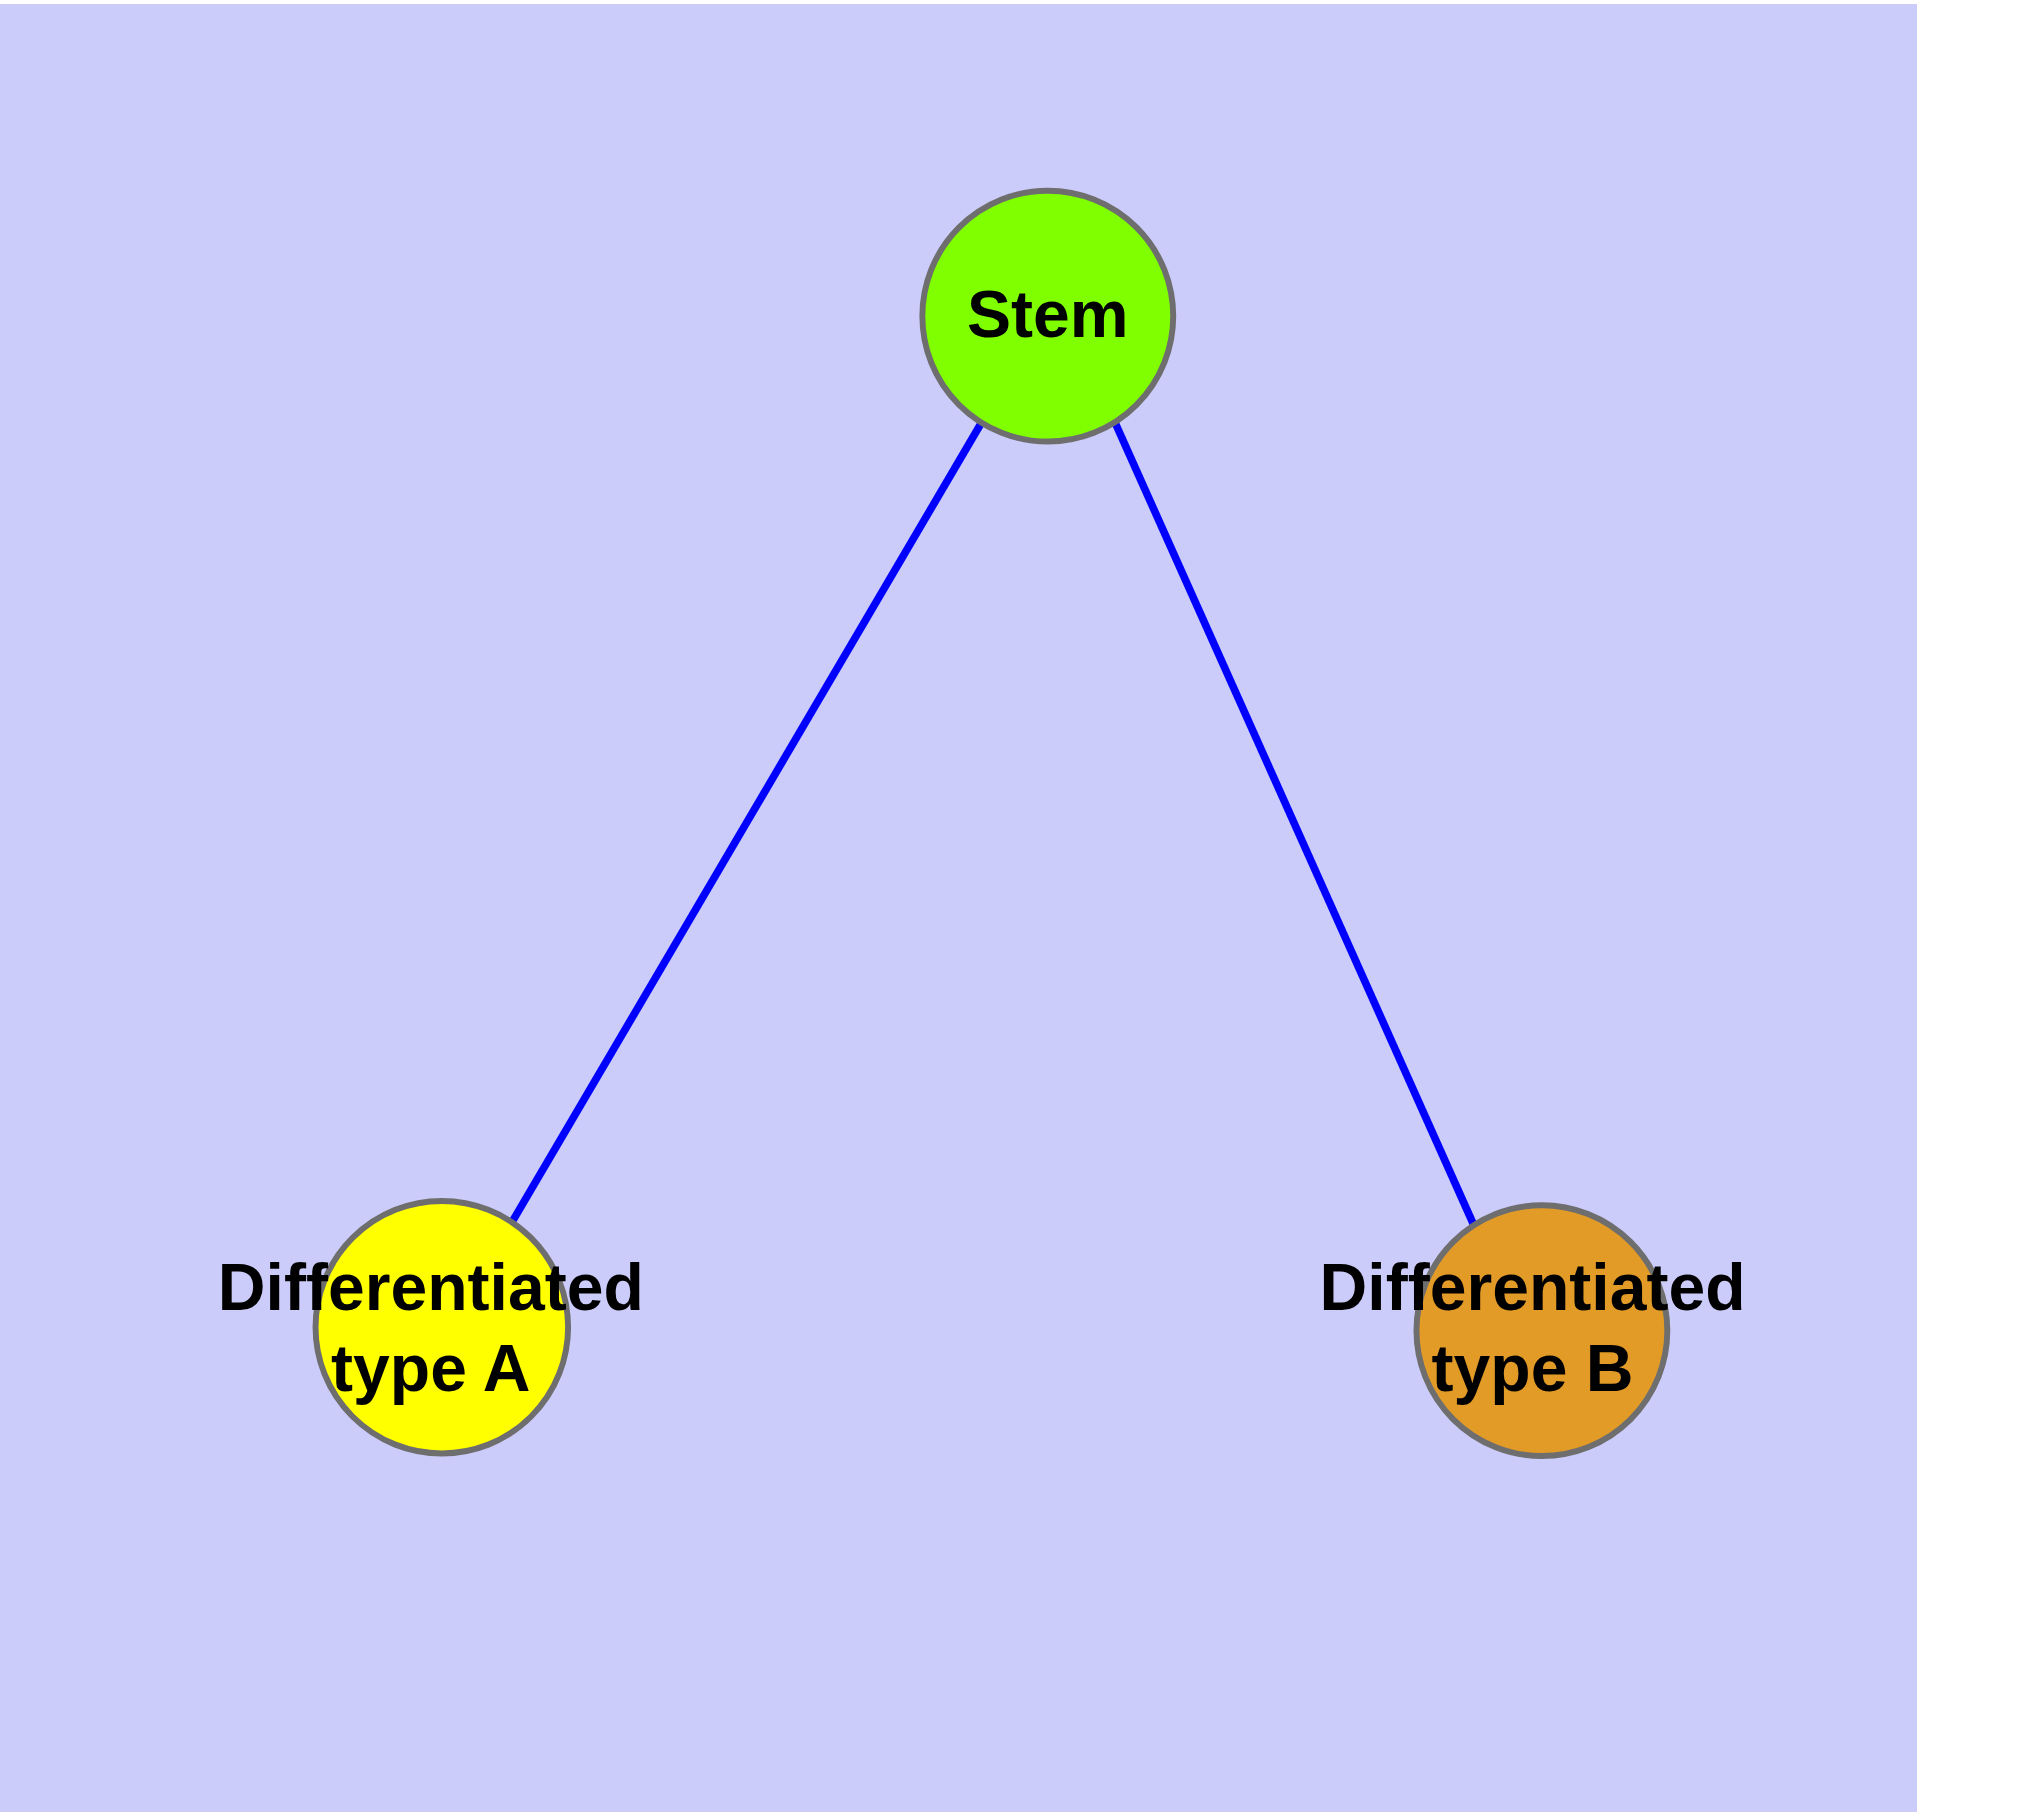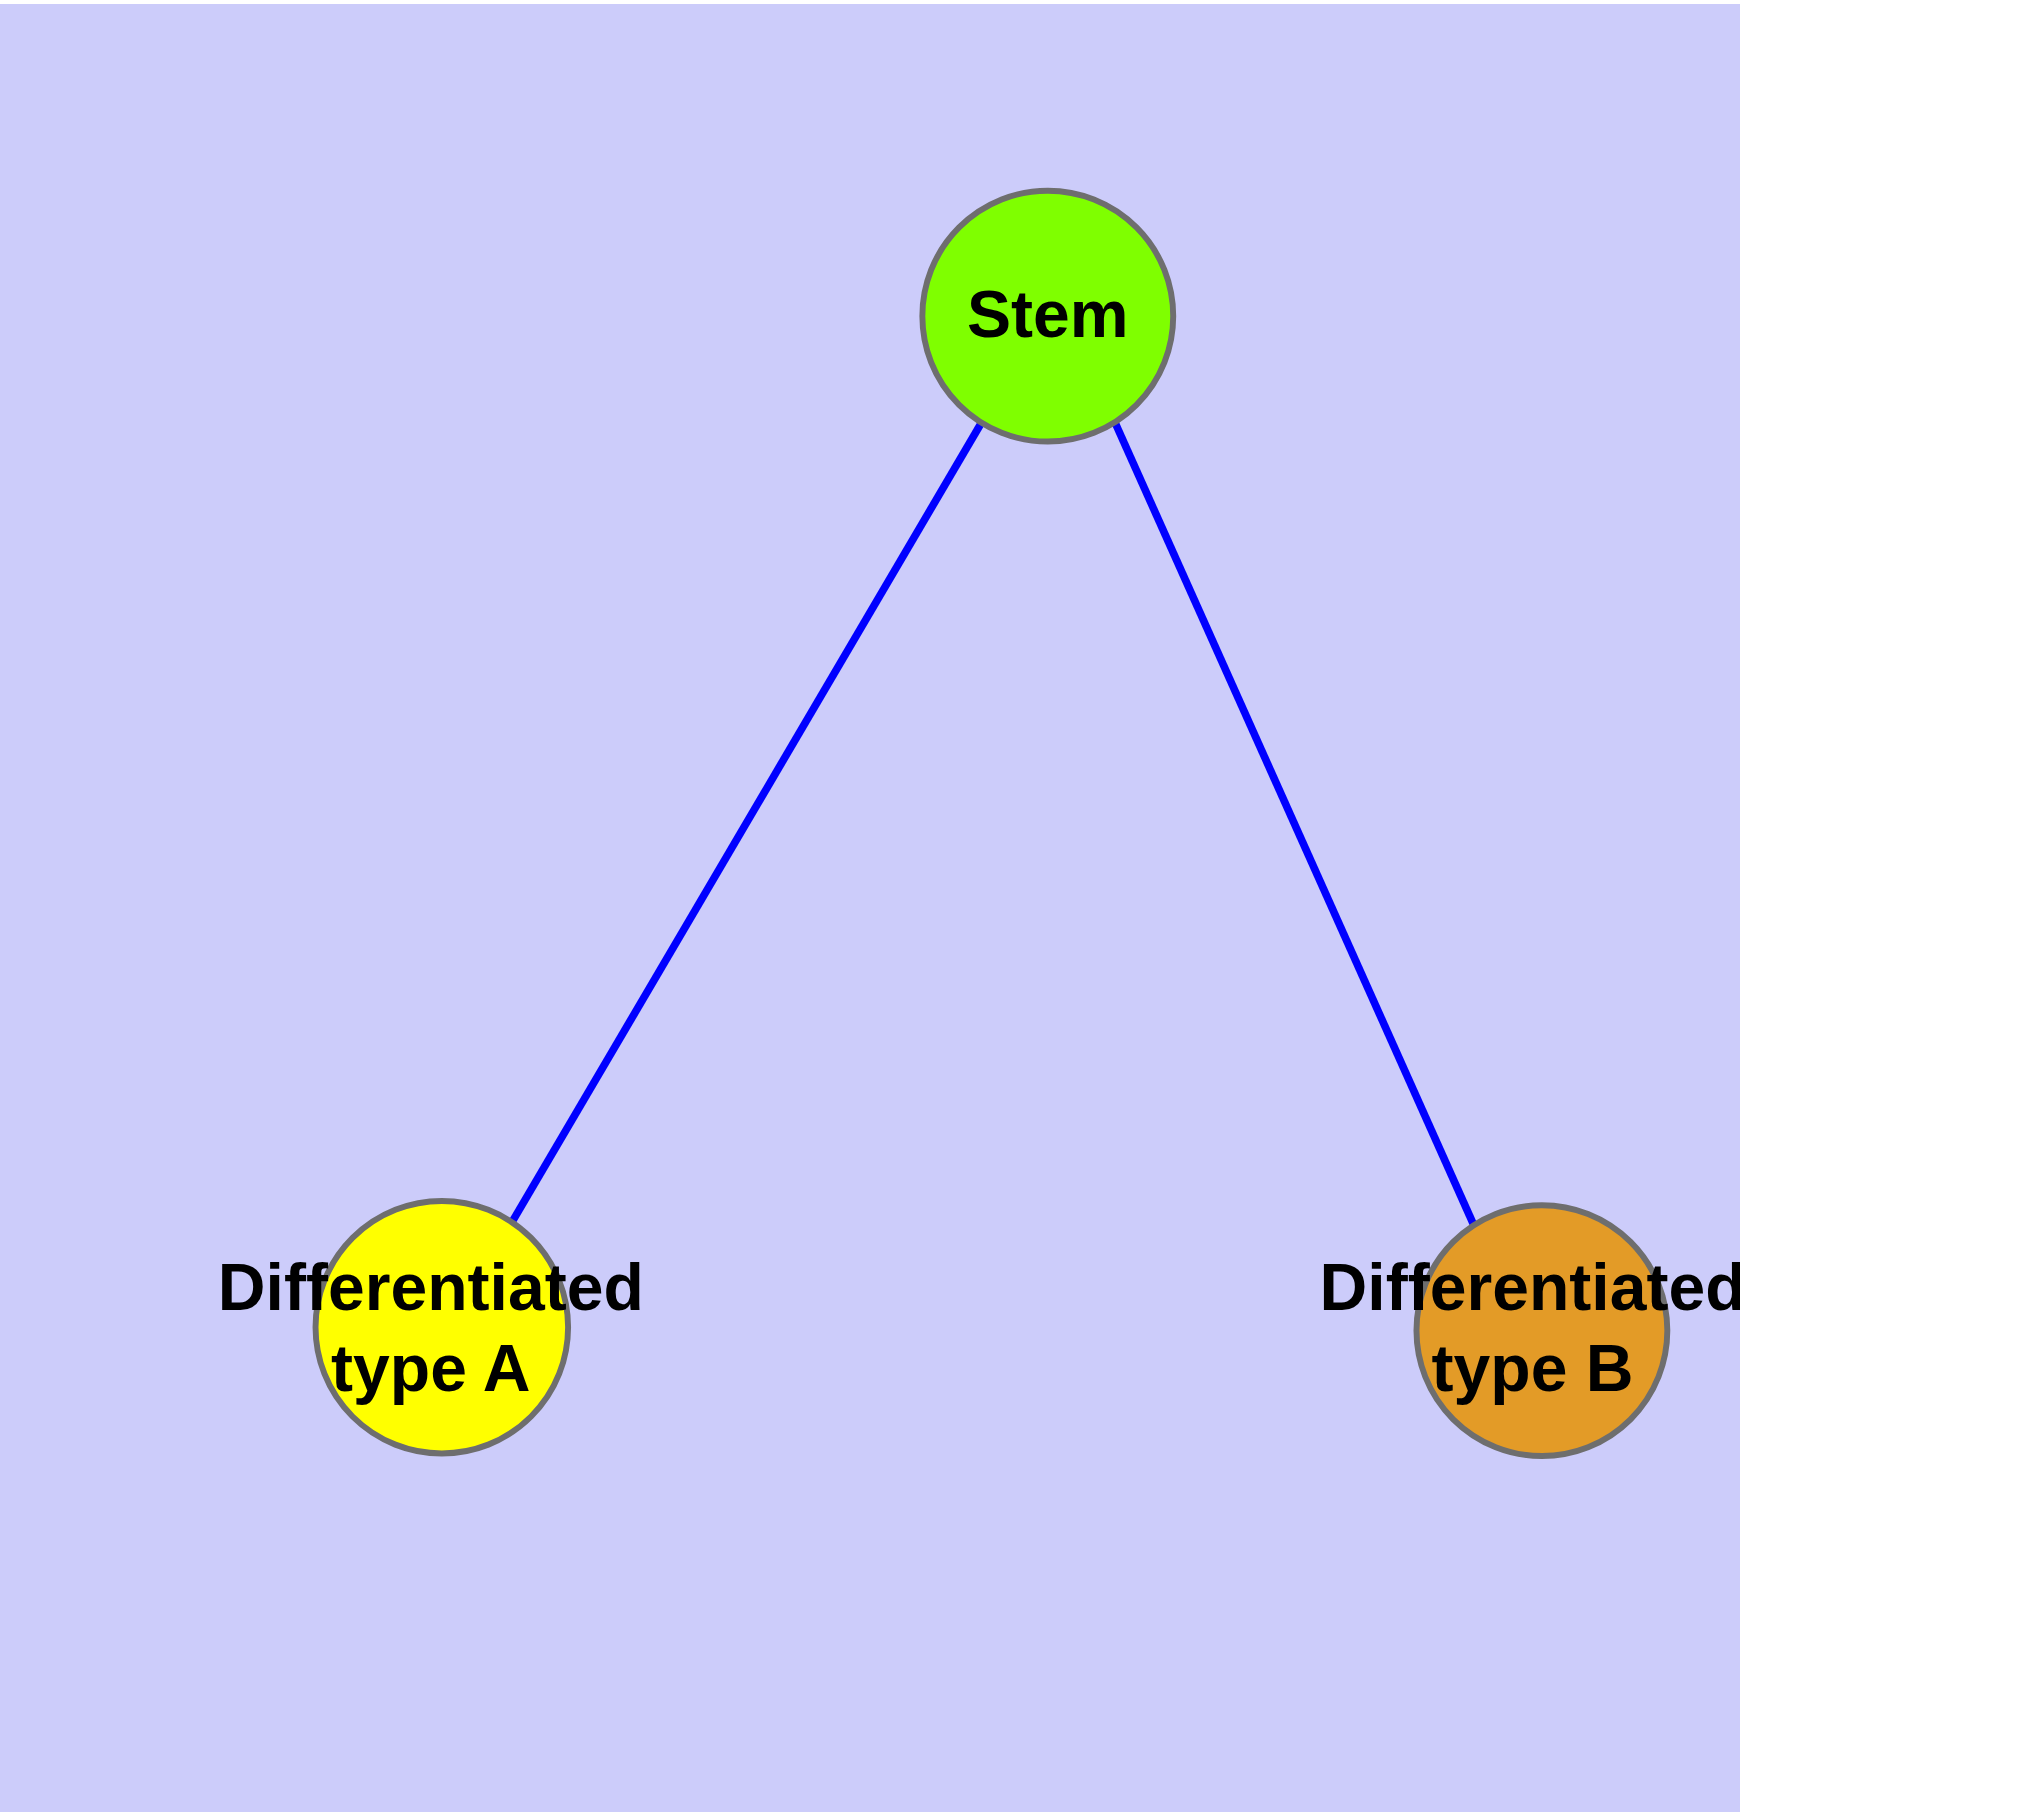--- a/index.html
+++ b/index.html
@@ -3,21 +3,21 @@
 <meta charset="utf-8">
 <title>Cell differentiation graph</title>
 <style>
   html, body {
     margin: 0;
     padding: 0;
     background: #ffffff;
   }
   #canvas {
     position: relative;
-    width: 1740px;
+    width: 1917px;
     height: 1812px;
     background: #ffffff;
     overflow: hidden;
     font-family: "Liberation Sans", "DejaVu Sans", sans-serif;
   }
   #plot-background {
     position: absolute;
     left: 0;
     top: 4.2px;
     width: 2021px;

